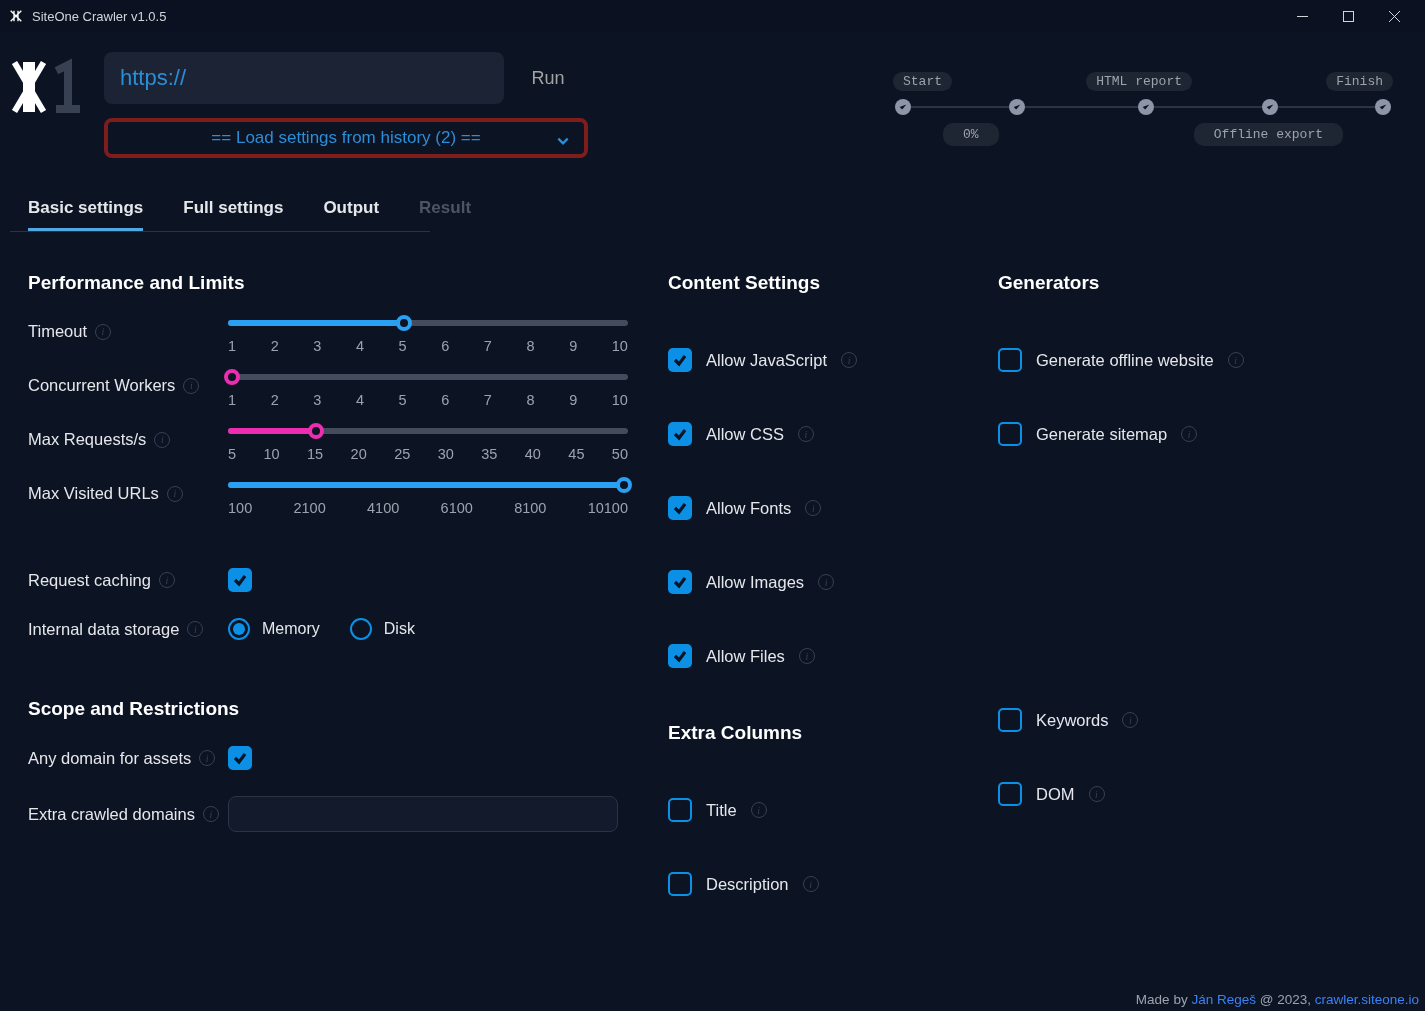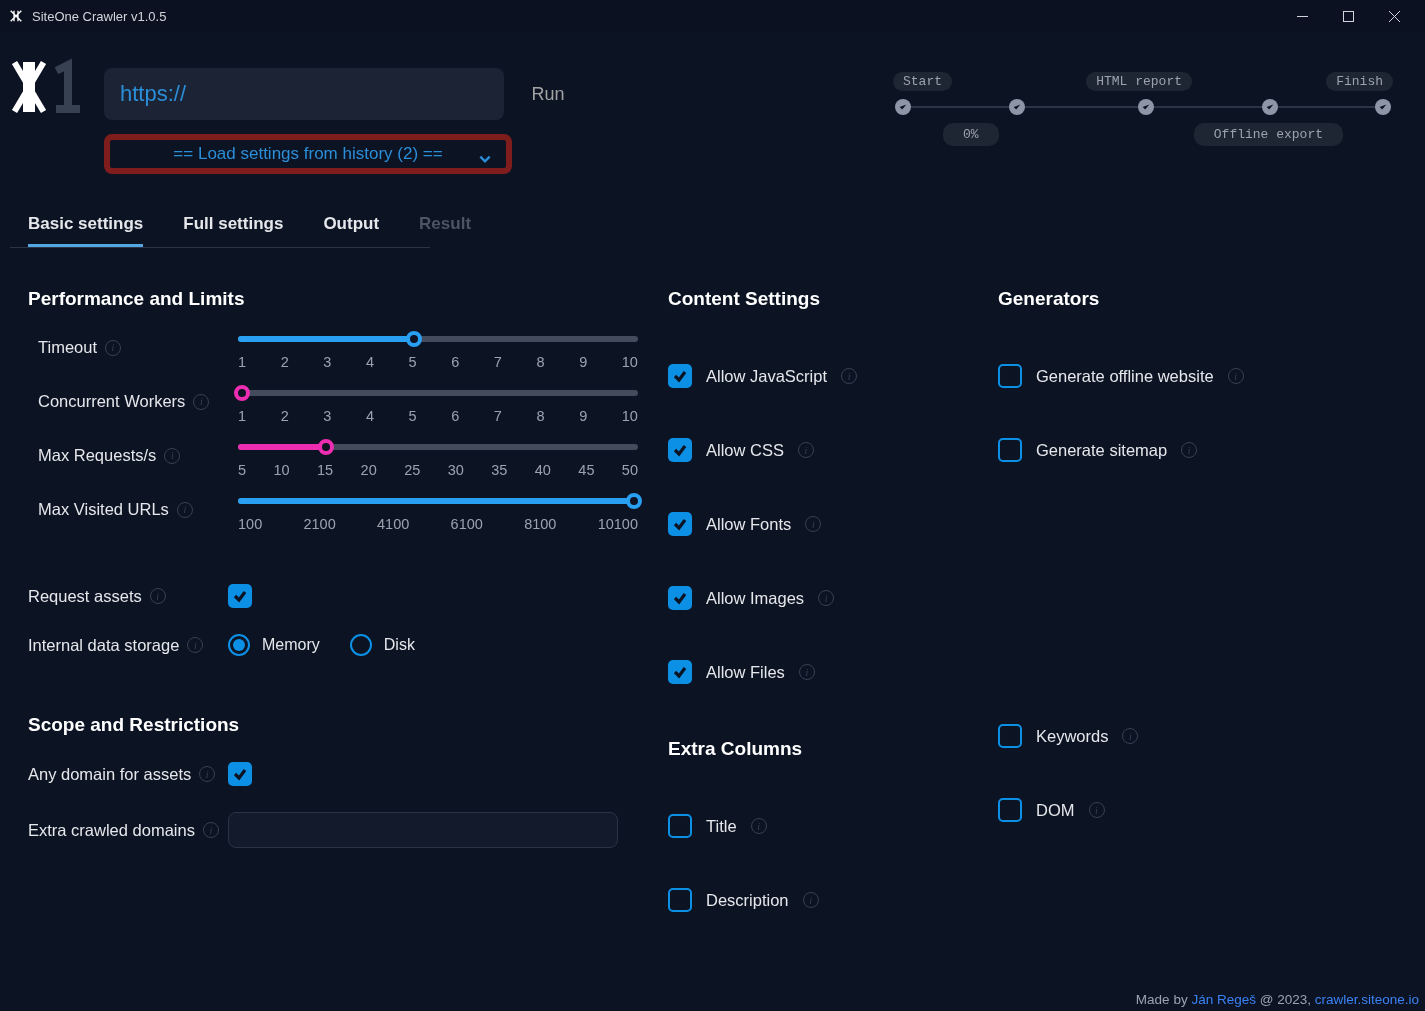--- a/index.html
+++ b/index.html
@@ -6,26 +6,26 @@
   html,body { width:1425px; height:1011px; background:#0c1323; color:#e5e7eb; font-family:"Segoe UI",Arial,sans-serif; font-size:16px; overflow:hidden; }
   
   .titlebar { height:32px; background:#0b1120; display:flex; align-items:center; padding:0 8px; color:#d1d5db; font-size:13px; }
   .titlebar .icon { width:16px; height:16px; margin-right:8px; color:#fff; }
   .titlebar .spacer { flex:1; }
   .winbtn { width:46px; height:32px; display:flex; align-items:center; justify-content:center; color:#d1d5db; }
   .winbtn svg { width:11px; height:11px; }
   
   .header { display:flex; align-items:flex-start; padding:20px 12px 0 12px; }
   .logo { width:80px; height:70px; margin-right:12px; display:flex; align-items:center; justify-content:center; }
-  .urlblock { display:flex; flex-direction:column; gap:14px;margin-top:16px; }
+  .urlblock { display:flex; flex-direction:column; gap:14px; }
   .urlrow { display:flex; gap:12px; }
   .urlinput { width:400px; height:52px; border:none; border-radius:8px; background:#1b2335; color:#2a8ed8; font-size:22px; padding:0 16px; outline:none; }
   .urlinput::placeholder { color:#2a8ed8; }
   .runbtn { width:64px; height:52px; border-radius:8px; background:transparent; color:#a3a3a3; font-size:18px; display:flex; align-items:center; justify-content:center; border:none; }
-  .history { width:408px; height:40px; border:6px solid #7f1d1d; border-radius:8px; background:transparent; color:#2a8ed8; font-size:17px; display:flex; align-items:center; justify-content:center; position:relative; }
+  .history { width:484px; height:40px; border:4px solid #7f1d1d; border-radius:8px; background:transparent; color:#2a8ed8; font-size:17px; display:flex; align-items:center; justify-content:center; position:relative; }
   .history .chev { position:absolute; right:14px; top:11px; }
   
   .stepper { flex:1; padding:20px 20px 0 0; display:flex; justify-content:flex-end; }
   .stepwrap { width:500px; font-family:"Consolas","Courier New",monospace; color:#9ca3af; font-size:13px; }
   .steptop { display:flex; justify-content:space-between; }
   .pill { background:#1f2633; border-radius:10px; padding:2px 10px; }
   .stepline { position:relative; height:20px; margin:6px 2px; }
   .stepline .bar { position:absolute; top:9px; left:0; right:0; height:2px; background:#2b3344; }
   .dot { position:absolute; top:2px; width:16px; height:16px; border-radius:50%; background:#8d95a6; display:flex; align-items:center; justify-content:center; }
   .dot svg { width:10px; height:10px; fill:#0c1323; }
@@ -40,21 +40,21 @@
   hr.undertabs { border:none; border-top:1px solid #2b3344; margin-left:10px; width:420px; }
   
   .body { display:flex; padding: 40px 12px 0 28px; gap:20px; }
   .col { display:flex; flex-direction:column; }
   .col1 { width:620px; }
   .col2 { width:310px; }
   .col3 { width:310px; }
   h3 { font-size:19px; font-weight:700; color:#fff; margin-bottom:26px; }
   .secgap { height:32px; }
   
-  .srow { display:flex; align-items:flex-start; margin-bottom:20px;justify-content:center; }
+  .srow { display:flex; align-items:flex-start; margin-bottom:20px; }
   .slabel { width:200px; display:flex; align-items:center; gap:8px; font-size:16.5px; color:#e5e7eb; padding-top:2px; }
   .info { width:16px; height:16px; border-radius:50%; border:1.5px solid #374151; display:inline-flex; align-items:center; justify-content:center; color:#374151; font-size:10px; font-family:serif; font-style:italic; }
   .slider { position:relative; width:400px; }
   .track { height:6px; border-radius:3px; background:#444b5c; position:relative; }
   .fill { position:absolute; left:0; top:0; height:6px; border-radius:3px; }
   .fill.blue { background:#29a0f2; }
   .fill.pink { background:#ec2db1; }
   .thumb { position:absolute; top:-5px; width:16px; height:16px; border-radius:50%; background:#0c1323; }
   .thumb.blue { border:4px solid #29a0f2; }
   .thumb.pink { border:4px solid #ec2db1; }
@@ -277,21 +277,21 @@
             <span>6100</span>
             <span>8100</span>
             <span>10100</span>
         </div>
       </div>
     </div>
 
     <div class="secgap"></div>
     <div class="simplelabelrow">
       <div class="slabel">
-          <span>Request assets</span>
+          <span>Request caching</span>
           <span class="info">i</span>
         </div>
       <div class="cbox on">
           <svg viewBox="0 0 16 16">
             <path d="M3 8 L7 12 L13 4"></path>
           </svg>
         </div>
     </div>
     <div class="simplelabelrow">
       <div class="slabel">

